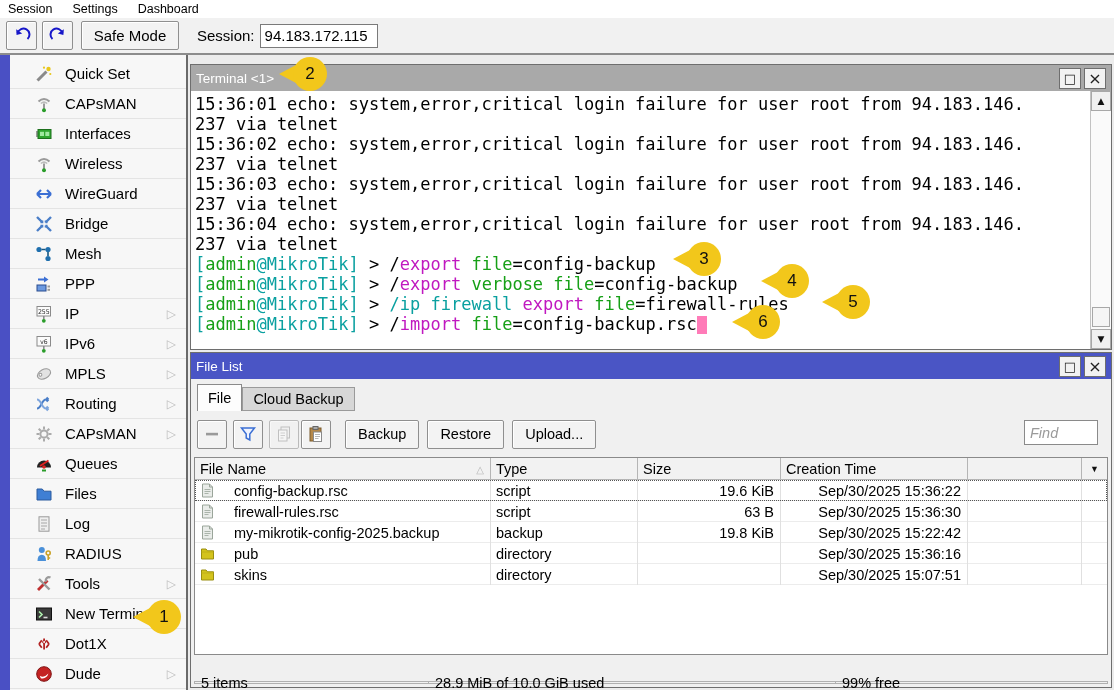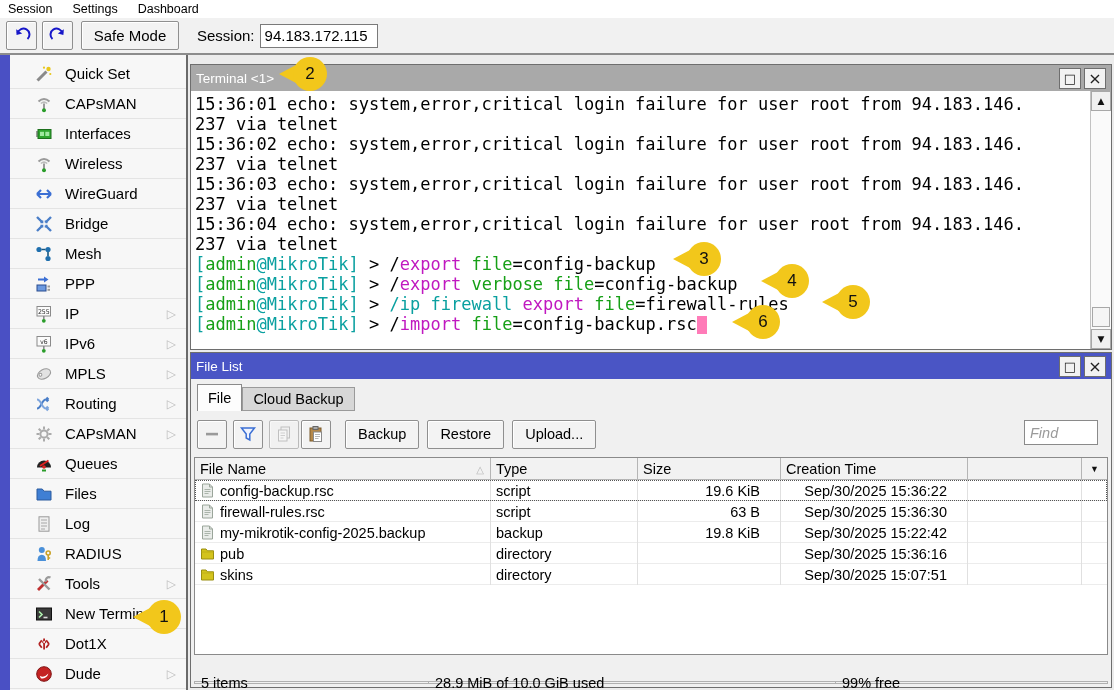--- a/index.html
+++ b/index.html
@@ -75,22 +75,22 @@
   #fl-table { position:absolute; left:3px; right:3px; top:104px; bottom:32px; background:#fff; border:1px solid #8a8a8a; overflow:hidden; }
   .tgrid { display:grid; grid-template-columns:296px 147px 143px 187px 1fr 25px; }
   #fl-header { background:#f2f2f2; border-bottom:1px solid #b5b5b5; height:22px; }
   #fl-header .hcell { font-size:14.5px; padding-left:5px; display:flex; align-items:center; position:relative;
                       border-right:1px solid #b5b5b5; height:22px; }
   #fl-header .hcell.last { border-right:none; justify-content:center; padding:0; }
   .sort-tri { position:absolute; right:6px; color:#b8b8b8; font-size:10px; }
   .drop-tri { font-size:9px; color:#111; }
   .frow { height:21px; border-bottom:1px solid #ececec; }
   .frow .cell { font-size:14.5px; padding-left:5px; display:flex; align-items:center; height:21px;
-                border-right:1px solid #e0e0e0; overflow:hidden; white-space:nowrap; }
-  .frow .cell.num { justify-content:flex-end; padding-right:20px;text-align:center; }
+                border-right:1px solid #e0e0e0; overflow:hidden; white-space:nowrap;gap:14px; }
+  .frow .cell.num { justify-content:flex-end; padding-right:6px;text-align:center; }
   .frow .cell.nob { border-right:none; }
   .frow.selected { outline:1px dotted #555; outline-offset:-1px; }
   .ficon { width:15px; height:15px; margin-right:5px; flex:0 0 15px; }
   #fl-status { position:absolute; left:3px; right:3px; bottom:3px; height:27px; display:flex; }
   #fl-status .scell { background:#f1f1f1; border:1px solid #b0b0b0; font-size:14.5px; display:flex;
                       align-items:center; padding-left:6px;margin-top:24px; }
   #fl-status .scell + .scell { border-left:none; }
 
   
   .callout { position:absolute; display:flex; align-items:center; z-index:50; }

